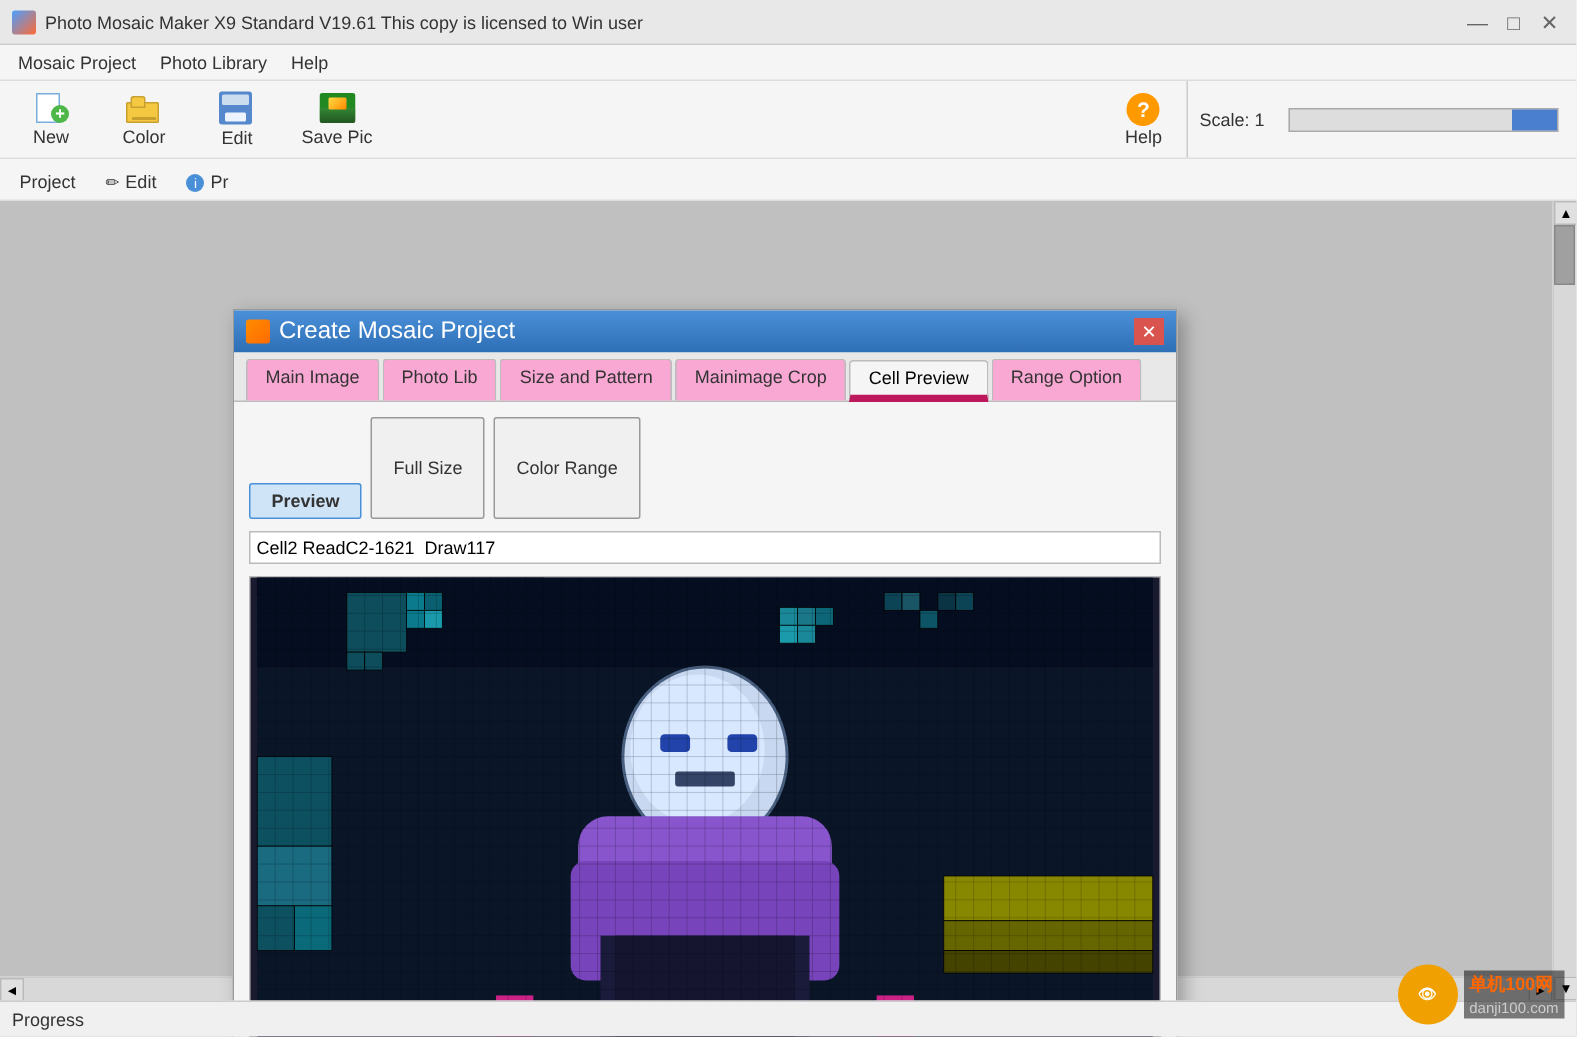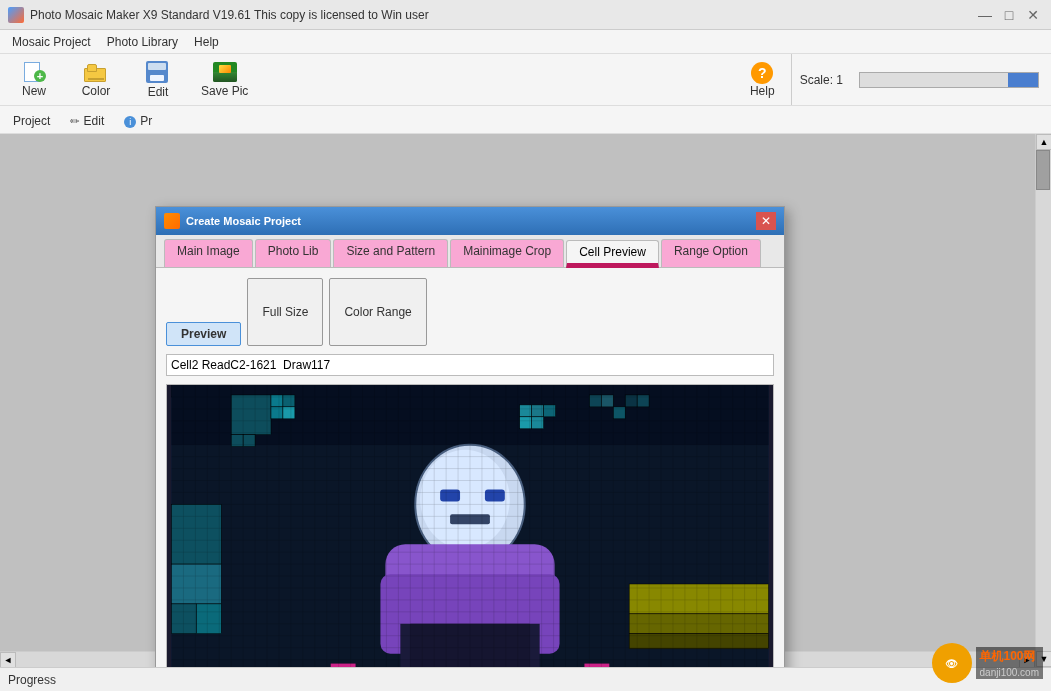--- a/index.html
+++ b/index.html
@@ -268,22 +268,21 @@
     .dialog-title-icon {
       width: 16px;
       height: 16px;
       background: linear-gradient(135deg, #ff8c00, #ff6b00);
       border-radius: 2px;
       margin-right: 6px;
       flex-shrink: 0;
     }
     .dialog-title-text {
       flex: 1;
-      font-size: 11px;
-      font-weight: bold;
+      font-size: 16px;
     }
     .dialog-close-btn {
       width: 20px;
       height: 18px;
       background: #d9534f;
       border: none;
       color: white;
       cursor: pointer;
       display: flex;
       align-items: center;

